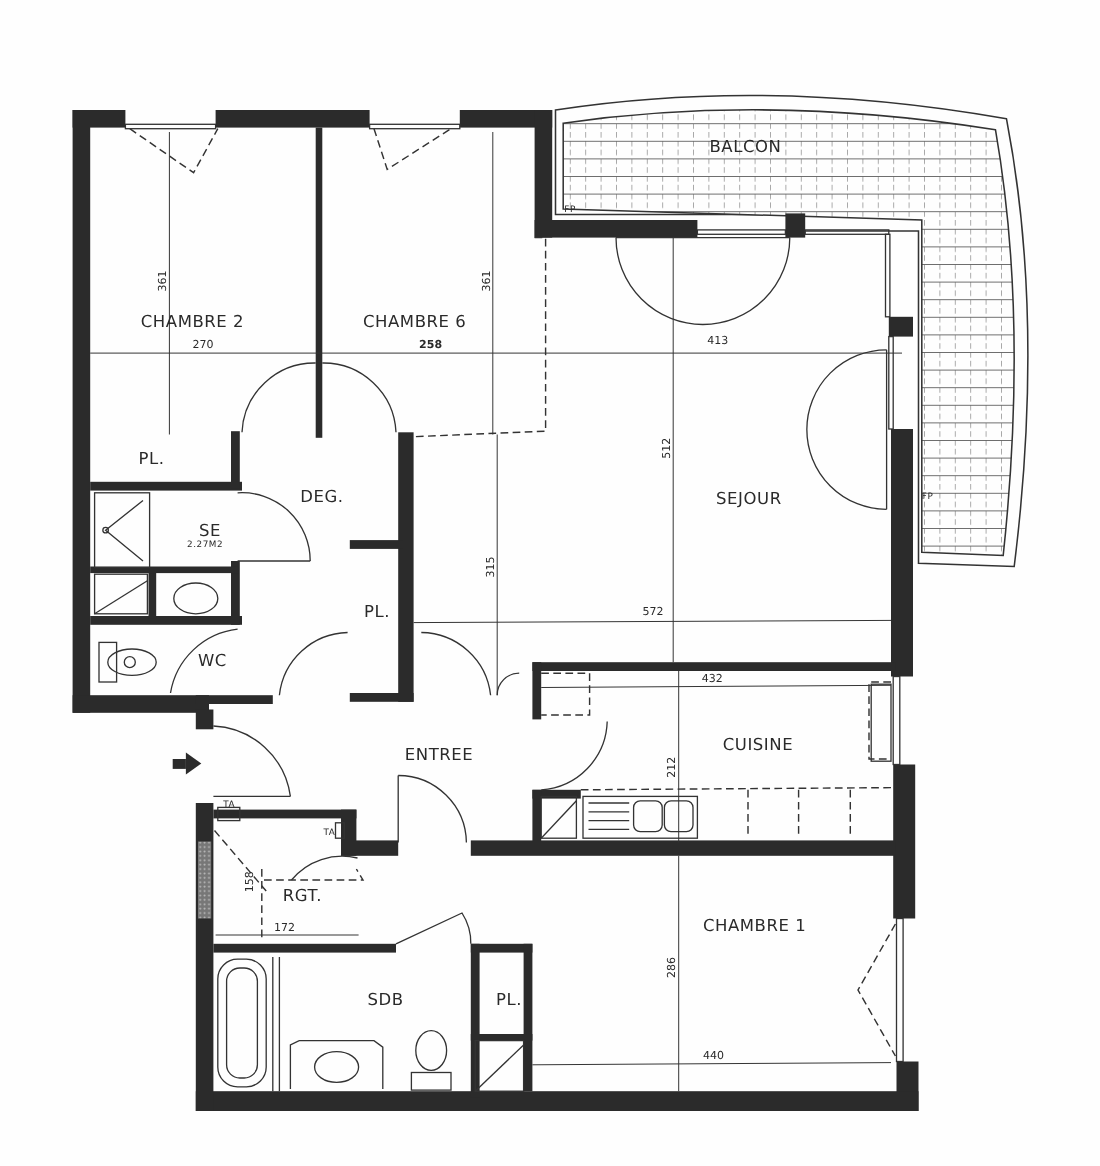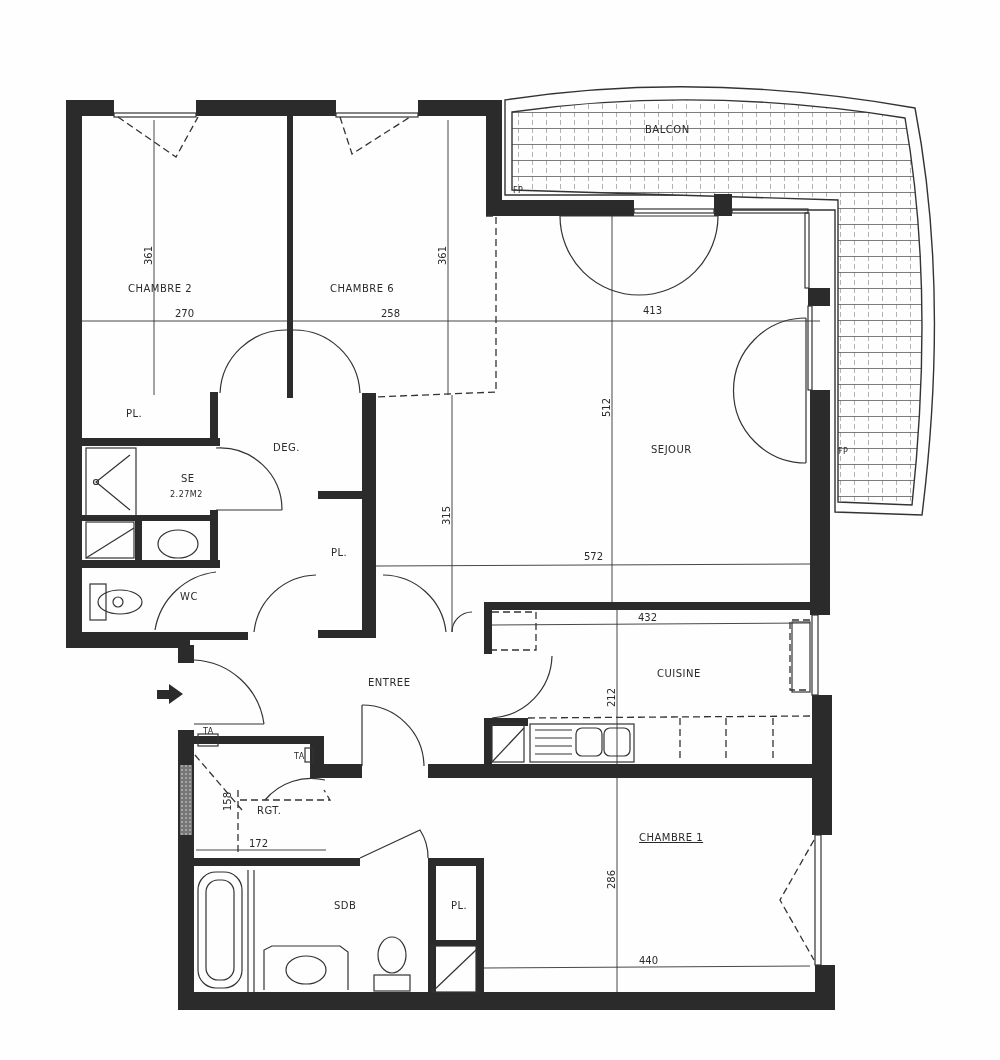--- a/index.html
+++ b/index.html
@@ -1,18 +1,18 @@
 <!DOCTYPE html>
 <html><head>
 <meta charset="utf-8">
 <style>
   html,body{margin:0;padding:0;background:#fefefe;}
   body{width:1000px;height:1060px;position:relative;overflow:hidden;font-family:"DejaVu Sans","Liberation Sans",sans-serif;}
   #plan{position:absolute;left:0;top:0;width:1000px;height:1060px;}
-  .lbl{position:absolute;color:#2a2a2a;font-family:"DejaVu Sans","Liberation Sans",sans-serif;font-size:10px;letter-spacing:0.5px;white-space:nowrap;}
+  .lbl{position:absolute;color:#2a2a2a;font-family:"DejaVu Sans","Liberation Sans",sans-serif;font-size:15px;letter-spacing:0.5px;white-space:nowrap;}
   .lbl.xs{font-size:8px;}
   .dim{position:absolute;color:#2a2a2a;font-family:"DejaVu Sans","Liberation Sans",sans-serif;font-size:10px;white-space:nowrap;}
   .dim.v{transform:rotate(-90deg);transform-origin:center center;}
 </style>
 </head>
 <body>
 
 <svg id="plan" viewBox="0 0 1000 1060" xmlns="http://www.w3.org/2000/svg">
   <defs>
     <pattern id="tiles" width="14" height="16" patternUnits="userSpaceOnUse">
@@ -203,26 +203,26 @@
 <span class="lbl" style="left:126px;top:408px;">PL.</span>
 <span class="lbl" style="left:181px;top:473px;">SE</span>
 <span class="lbl xs" style="left:170px;top:490px;">2.27M2</span>
 <span class="lbl" style="left:331px;top:547px;">PL.</span>
 <span class="lbl" style="left:180px;top:591px;">WC</span>
 <span class="lbl" style="left:368px;top:677px;">ENTREE</span>
 <span class="lbl" style="left:657px;top:668px;">CUISINE</span>
 <span class="lbl" style="left:257px;top:805px;">RGT.</span>
 <span class="lbl" style="left:334px;top:900px;">SDB</span>
 <span class="lbl" style="left:451px;top:900px;">PL.</span>
-<span class="lbl" style="left:639px;top:832px;text-decoration:underline;">CHAMBRE 1</span>
+<span class="lbl" style="left:639px;top:832px;">CHAMBRE 1</span>
 
 <span class="dim v" style="left:139px;top:250px;">361</span>
 <span class="dim" style="left:175px;top:308px;">270</span>
 <span class="dim v" style="left:433px;top:250px;">361</span>
-<span class="dim" style="left:381px;top:308px;">258</span>
+<span class="dim" style="left:381px;top:308px;font-weight:bold;">258</span>
 <span class="dim" style="left:643px;top:305px;">413</span>
 <span class="dim v" style="left:597px;top:402px;">512</span>
 <span class="dim" style="left:584px;top:551px;">572</span>
 <span class="dim v" style="left:437px;top:510px;">315</span>
 <span class="dim" style="left:638px;top:612px;">432</span>
 <span class="dim v" style="left:602px;top:692px;">212</span>
 <span class="dim v" style="left:218px;top:796px;">158</span>
 <span class="dim" style="left:249px;top:838px;">172</span>
 <span class="dim v" style="left:602px;top:874px;">286</span>
 <span class="dim" style="left:639px;top:955px;">440</span>

